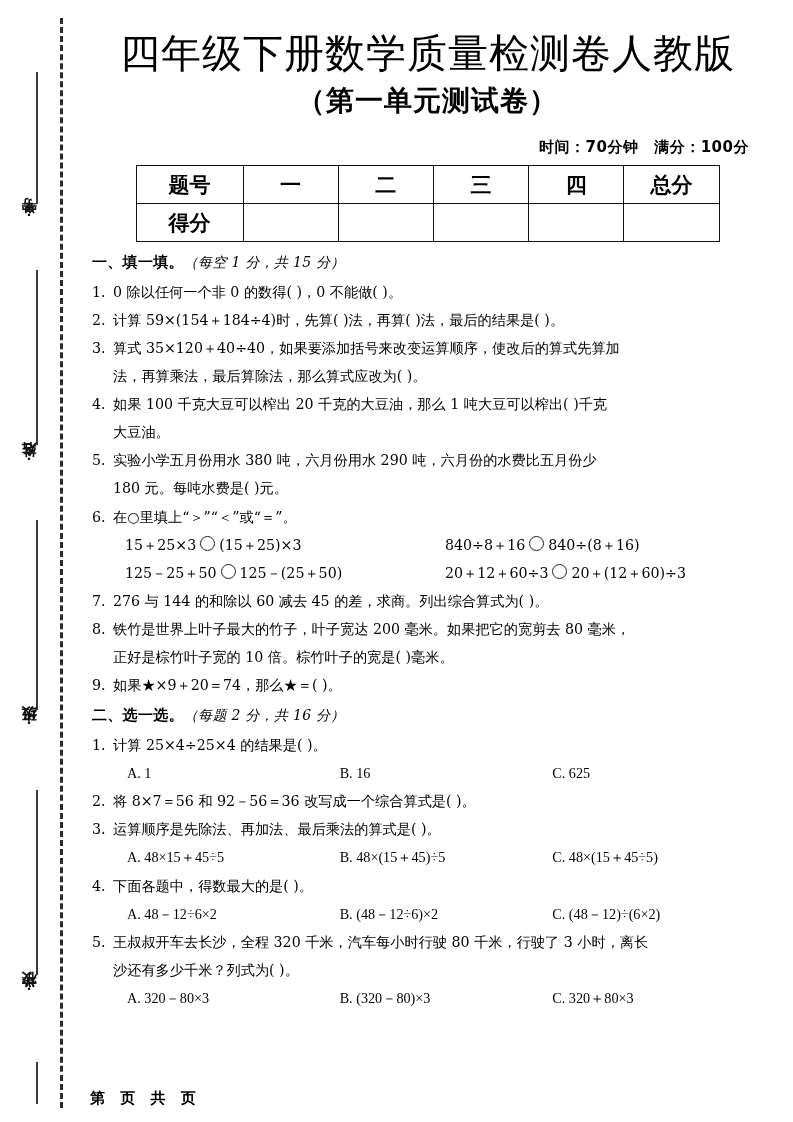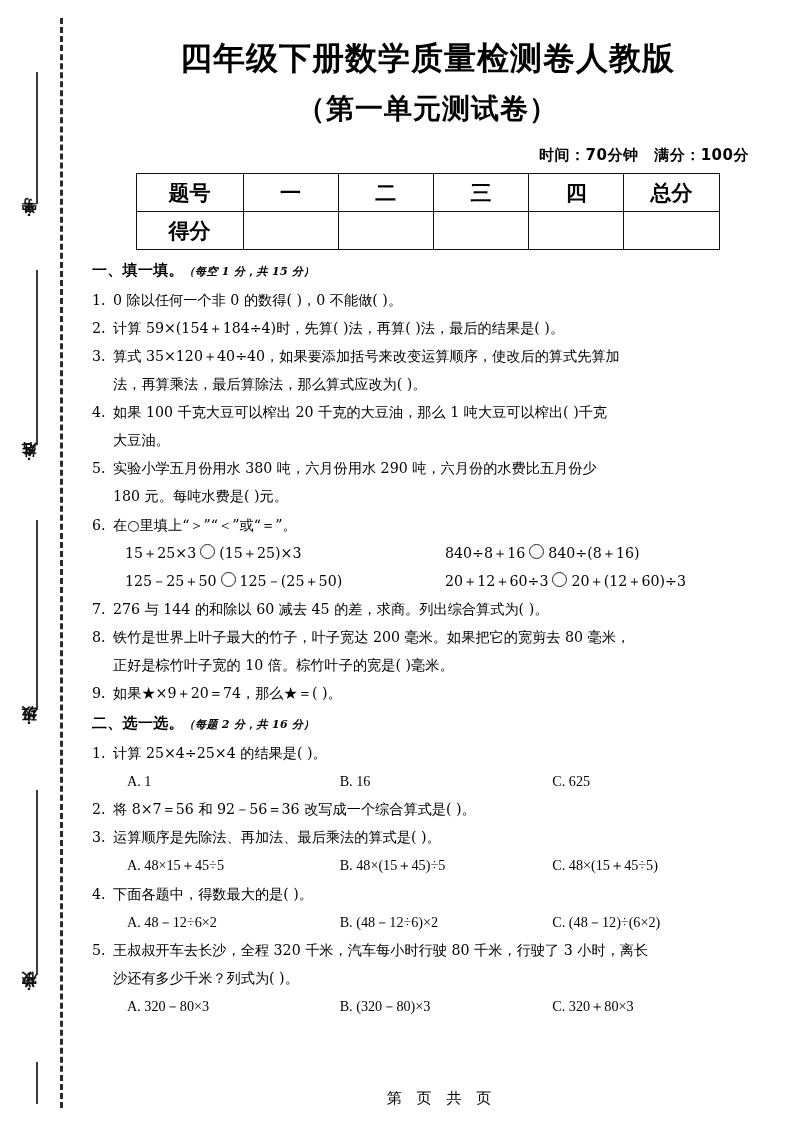--- a/index.html
+++ b/index.html
@@ -63,25 +63,25 @@
   .sheet {
     position: absolute;
     left: 90px; top: 0;
     width: 703px; height: 1122px;
     box-sizing: border-box;
     padding: 0 28px 0 0;
   }
 
   .title-block { padding-top: 26px; text-align: center; }
   .title-main {
-    font-size: 32px;
-    font-weight: 700;
+    font-size: 40px;
+    font-weight: 400;
     letter-spacing: 1px;
     line-height: 1.25;
-    margin: 12px;
+    margin: 2px;
     font-family: "DejaVu Sans", "Liberation Sans", sans-serif;
   }
   .title-sub {
     font-size: 28px;
     font-weight: 700;
     letter-spacing: 1px;
     margin: 4px 0 0 0;
   }
 
   .meta-line {
@@ -120,22 +120,22 @@
     line-height: 1.98;
     font-family: "DejaVu Serif", "Liberation Serif", serif;
   }
   .sec-head {
     font-size: 15px;
     font-weight: 700;
     margin-top: 2px;
     letter-spacing: 0.3px;
   }
   .sec-head .pts {
-    font-weight: 700;
-    font-size: 11px;
+    font-weight: 400;
+    font-size: 14px;
     font-style: italic;
   }
   .q {
     display: flex;
     align-items: flex-start;
   }
   .q-num {
     flex: 0 0 auto;
     width: 21px;
     text-align: left;
@@ -162,23 +162,23 @@
   .opts {
     display: flex;
     padding-left: 14px;
   }
   .opt { width: 33.33%; white-space: nowrap; font-family: Liberation Serif, serif; }
 
   .footer {
     position: absolute;
     left: 0; right: 0;
     bottom: 14px;
-    text-align: center;
+    text-align: left;
     font-size: 15px;
-    font-weight: 400;
+    font-weight: 700;
     letter-spacing: 5px;
     font-family: "DejaVu Serif", "Liberation Serif", serif;
   }
 </style>
 </head>
 <body>
 
 <div class="left-rail">
   <div class="rail-dash"></div>
   <div class="rail-seg s1"></div>

